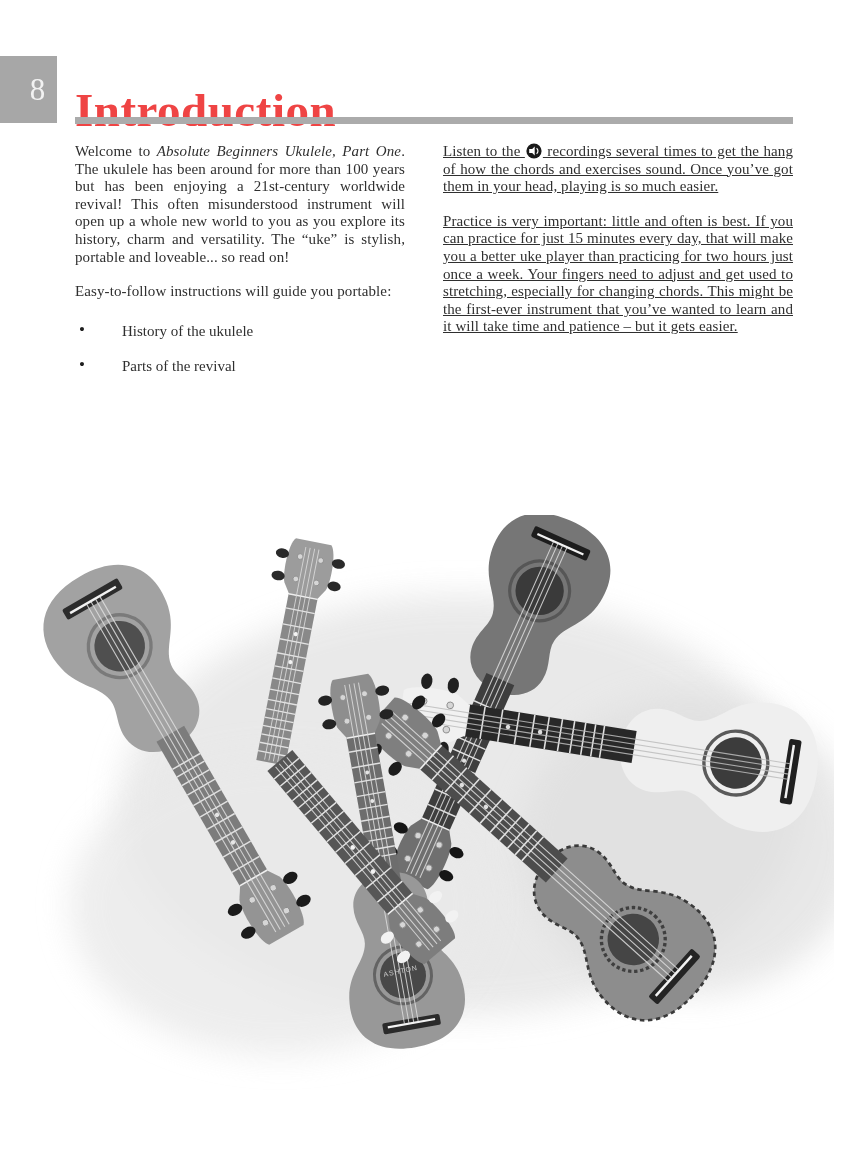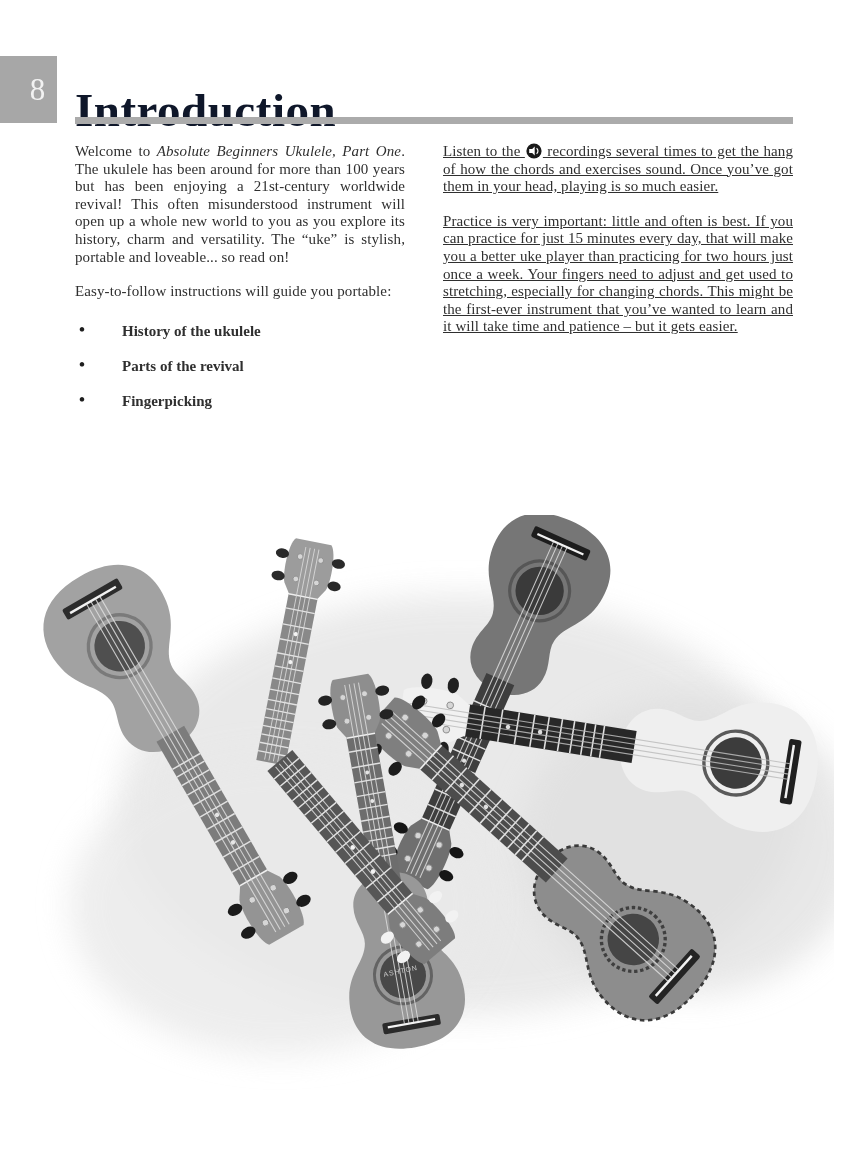--- a/index.html
+++ b/index.html
@@ -6,39 +6,39 @@
   body{
     width:864px;height:1152px;background:#ffffff;position:relative;overflow:hidden;
     font-family:"Liberation Serif", serif;color:#2f2f2f;
   }
   .page-number-box{
     position:absolute;left:0;top:56px;width:57px;height:67px;background:#a7a7a7;
     display:flex;align-items:center;justify-content:center;padding-left:18px;box-sizing:border-box;
     font-size:31px;color:#f2f2f2;
   }
   .page-title{
-    position:absolute;left:75px;top:54px;font-size:47px;line-height:1.1;color:#0f172a;
+    position:absolute;left:75px;top:54px;font-size:47px;line-height:1.1;color:#ef4444;
     letter-spacing:0.5px;font-family:"Liberation Serif", serif;
   }
   .title-rule{
     position:absolute;left:75px;top:117px;width:718px;height:7px;background:#ababab;
   }
   .columns{
     position:absolute;left:75px;top:143px;width:718px;display:flex;gap:38px;
   }
   .col-left{width:330px;}
   .col-right{width:350px;text-decoration:underline;}
   p.body-text{
     margin:0 0 17px 0;font-size:15px;line-height:17.6px;text-align:justify;
     letter-spacing:0.1px;
   }
   em{}
   ul.topic-list{list-style:none;margin:21px 0 0 0;padding:0;}
   ul.topic-list li{
-    position:relative;padding-left:47px;margin-bottom:17px;font-size:15px;line-height:18px;font-weight:bold;
+    position:relative;padding-left:47px;margin-bottom:17px;font-size:15px;line-height:18px;
   }
   ul.topic-list li::before{
     content:"\2022";position:absolute;left:4px;top:-1px;font-size:17px;color:#1e1e1e;
   }
   .audio-badge{
     display:inline-block;width:16px;height:16px;vertical-align:-3px;margin:0 1px;
   }
   .photo-wrap{
     position:absolute;left:30px;top:515px;width:804px;height:600px;
   }
@@ -54,21 +54,20 @@
 <h1 class="page-title">Introduction</h1>
 <div class="title-rule"></div>
 
 <div class="columns">
   <div class="col-left">
     <p class="body-text"><span>Welcome to </span><em>Absolute Beginners Ukulele, Part One</em><span>. The ukulele has been around for more than 100 years but has been enjoying a 21st-century worldwide revival! This often misunderstood instrument will open up a whole new world to you as you explore its history, charm and versatility. The “uke” is stylish, portable and loveable... so read on!</span></p>
     <p class="body-text">Easy-to-follow instructions will guide you portable:</p>
     <ul class="topic-list">
       <li>History of the ukulele</li>
       <li>Parts of the revival</li>
-      <li>Fingerpicking</li>
     </ul>
   </div>
 
   <div class="col-right">
     <p class="body-text"><span>Listen to the </span><span class="audio-badge"><svg width="16" height="16" viewBox="0 0 16 16">
             <circle cx="8" cy="8" r="7.6" fill="#1a1a1a"></circle>
             <polygon points="3.2,5.9 6.2,5.9 8.7,3.4 8.7,12.6 6.2,10.1 3.2,10.1" fill="#ffffff"></polygon>
             <path d="M10.6,5.2 A3.6,3.6 0 0 1 10.6,10.8" stroke="#ffffff" stroke-width="1.2" fill="none"></path>
           </svg></span><span> recordings several times to get the hang of how the chords and exercises sound. Once you’ve got them in your head, playing is so much easier.</span></p>
     <p class="body-text">Practice is very important: little and often is best. If you can practice for just 15 minutes every day, that will make you a better uke player than practicing for two hours just once a week. Your fingers need to adjust and get used to stretching, especially for changing chords. This might be the first-ever instrument that you’ve wanted to learn and it will take time and patience – but it gets easier.</p>

